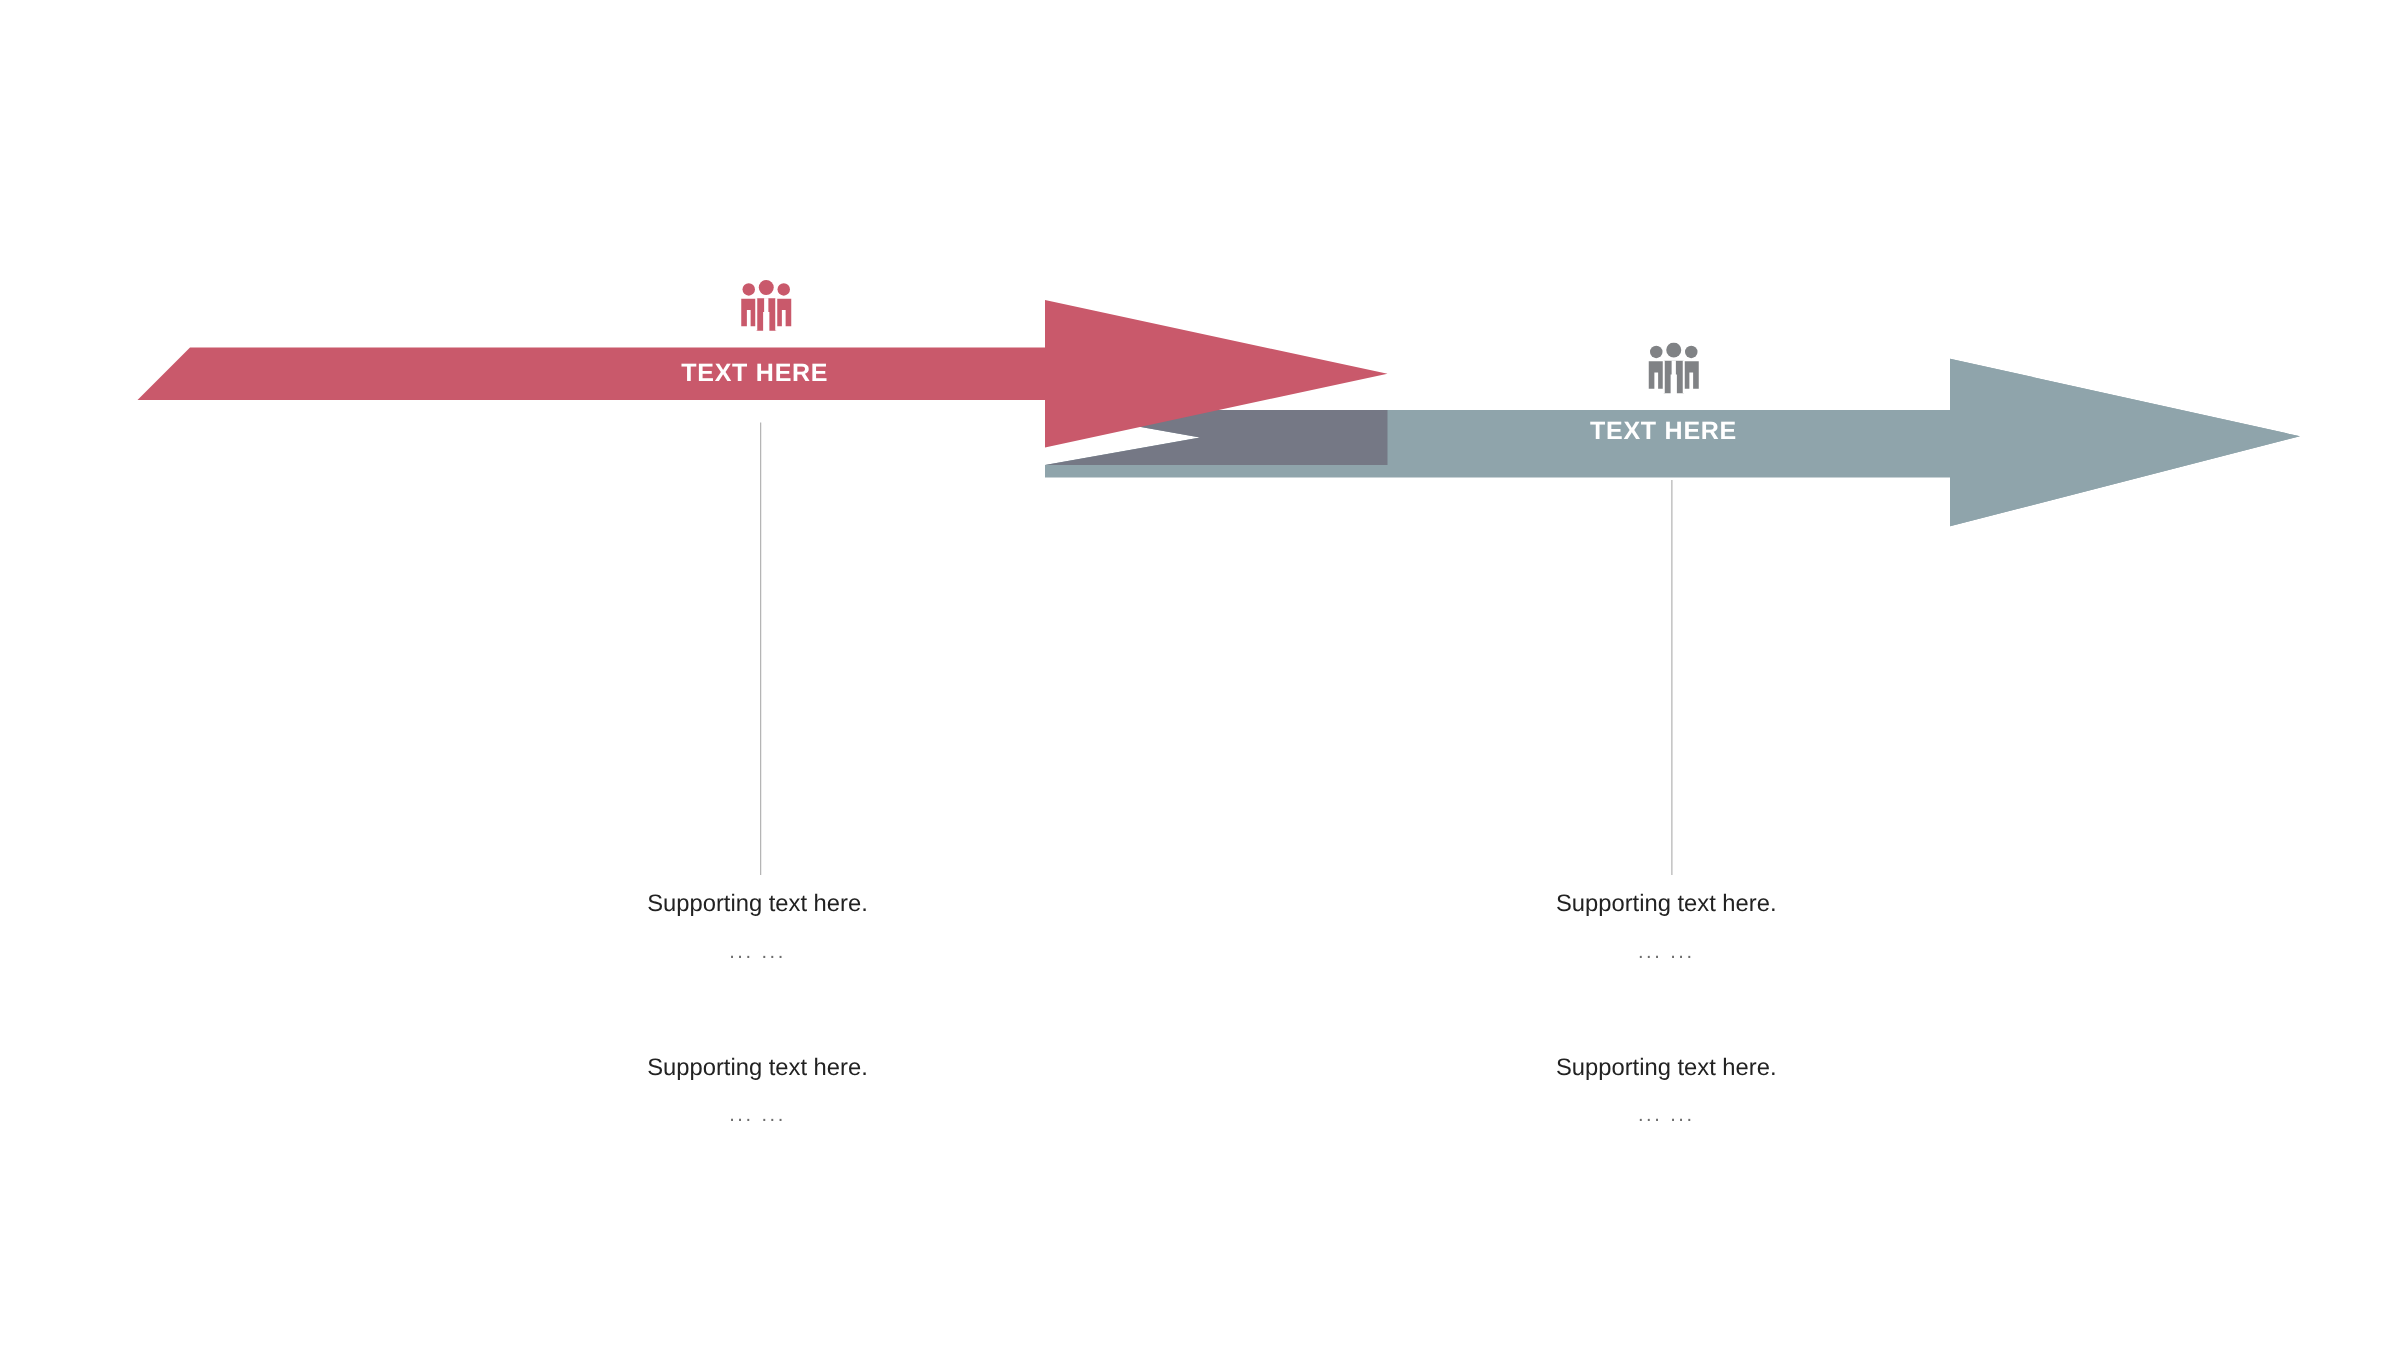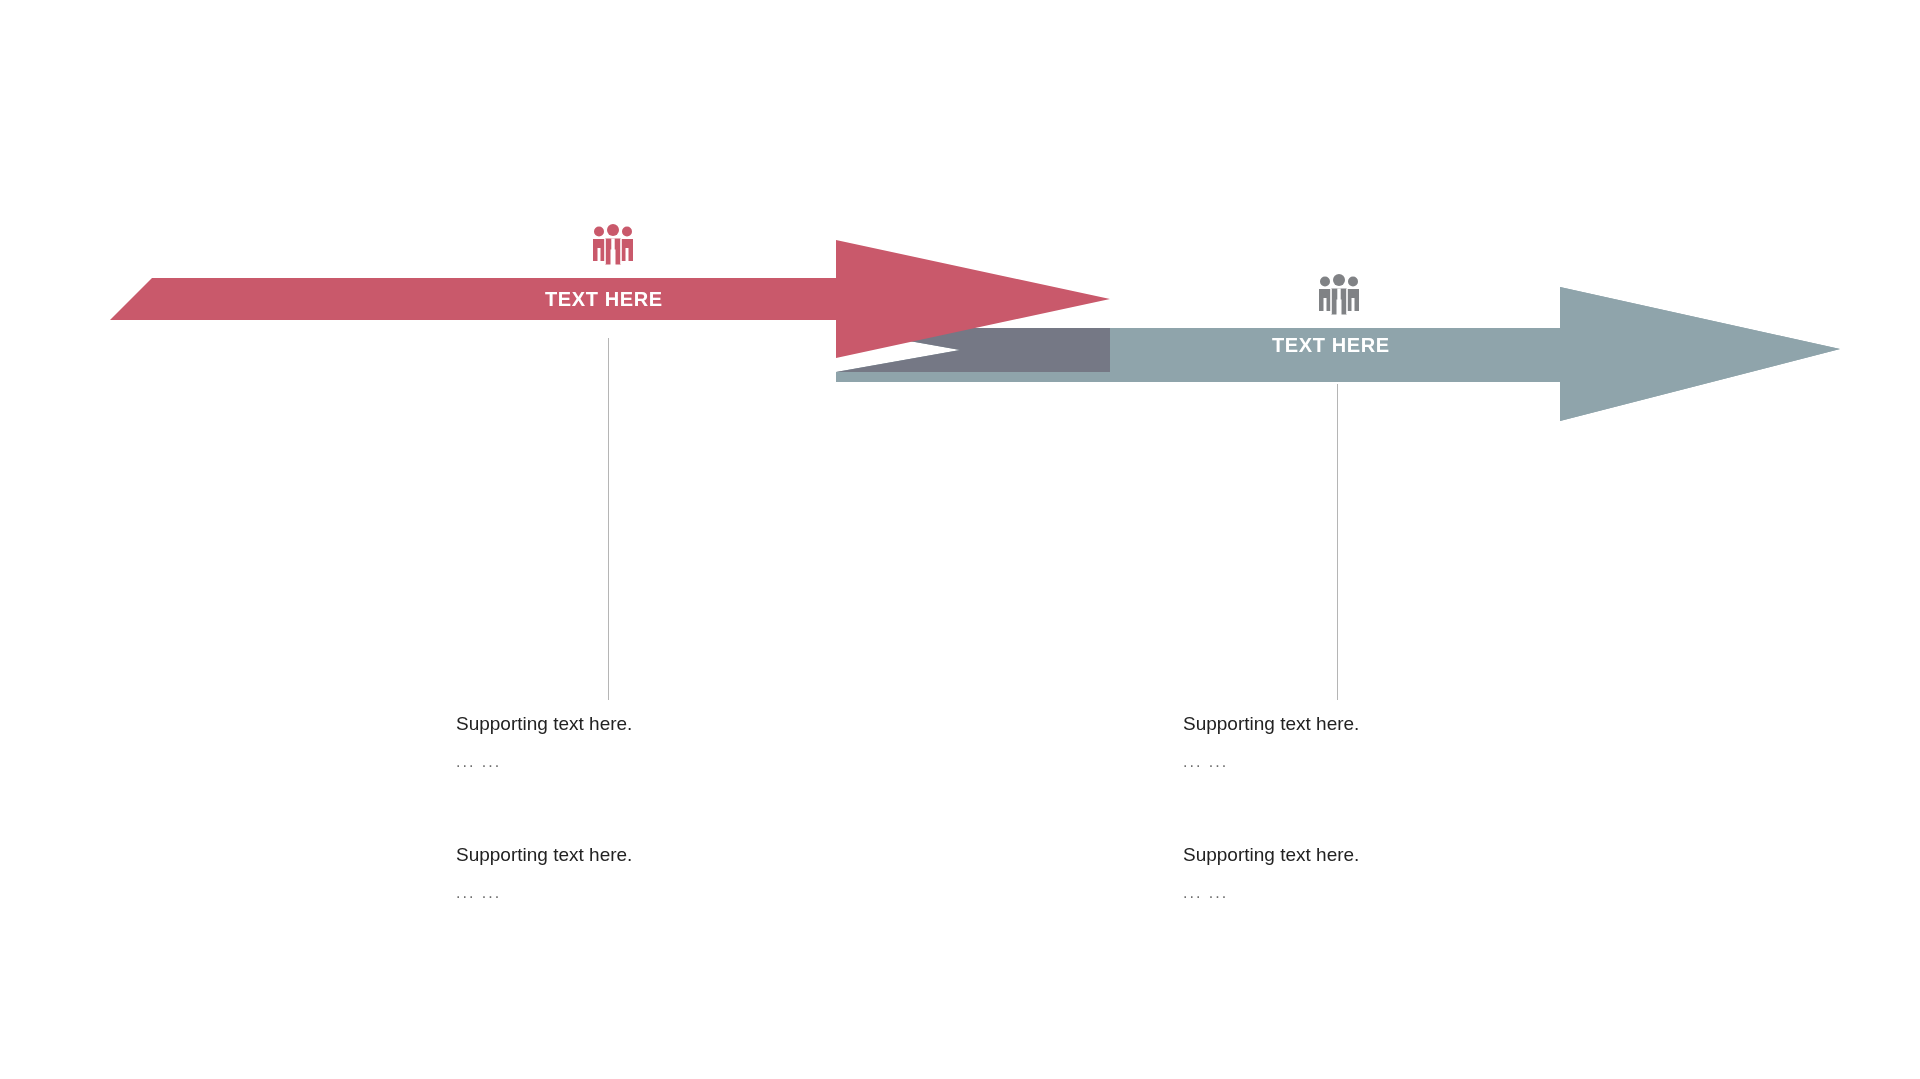--- a/index.html
+++ b/index.html
@@ -60,21 +60,21 @@
     width: 1px;
     background: #b5b5b5;
   }
   .connector.left  { left: 608px;  top: 338px; height: 362px; }
   .connector.right { left: 1337px; top: 384px; height: 316px; }
 
   
   .support-block {
     position: absolute;
     width: 300px;
-    text-align: left;
+    text-align: center;
   }
   .support-block .line1 {
     font-size: 19px;
     color: #222222;
     font-family: "Liberation Sans", sans-serif;
     line-height: 24px;
     white-space: nowrap;
   }
   .support-block .line2 {
     margin-top: 16px;

